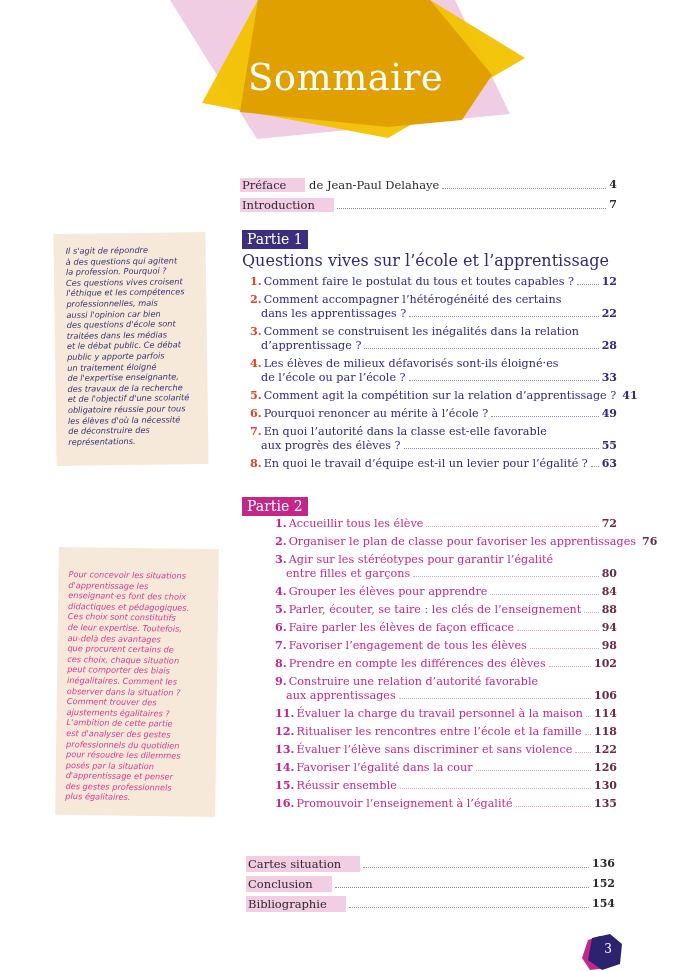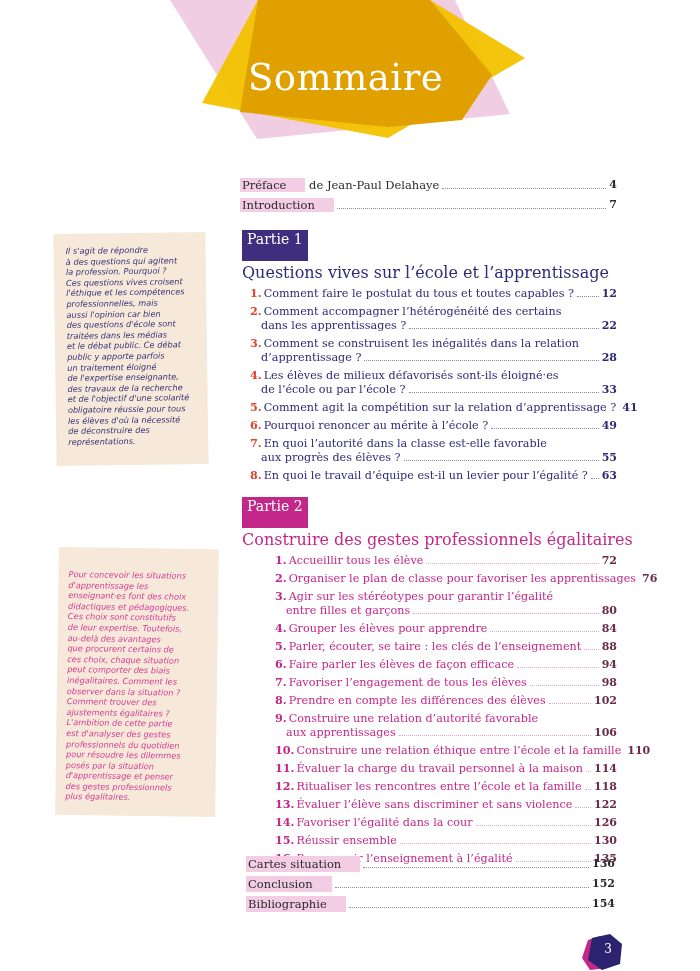--- a/index.html
+++ b/index.html
@@ -27,21 +27,21 @@
   .row .txt { position: relative; z-index: 1; }
   .row .dots { flex: 1; border-bottom: 1px dotted #9b8a86; margin: 0 3px 4px 3px; height: 1px; }
   .row .pg { font-weight: bold; font-size: 11px; }
 
   .hl { background: #f2cde3; padding: 0 19px 0 2px; margin-left: -2px; }
 
   .front .row { color: #2d2a2c; font-size: 11.5px; height: 20px; }
   .front .row .pg { color: #2d2a2c; }
 
   .part-tag {
-    display: inline-block; color: #ffffff; font-size: 14px; padding: 1px 5px 13px 5px; line-height: 17px;
+    display: inline-block; color: #ffffff; font-size: 14px; padding: 1px 5px 1px 5px; line-height: 17px;
   }
   .part1 .part-tag { background: #3d2f7e; }
   .part2 .part-tag { background: #c4278a; }
 
   .part-title { font-size: 16px; line-height: 22px; margin-top: 1px; margin-bottom: 2px; white-space: nowrap; }
   .part1 .part-title { color: #2f2a7a; }
   .part2 .part-title { color: #c4278a; }
 
   .item { margin-left: 6px; margin-bottom: 3px; }
   .item .line1 { font-size: 11.2px; line-height: 14px; white-space: nowrap; }
@@ -193,21 +193,20 @@
     <div class="row">
         <span class="txt"><span class="num">8.</span><span>En quoi le travail d’équipe est-il un levier pour l’égalité ?</span></span>
         <span class="dots"></span>
         <span class="pg">63</span>
       </div>
   </div>
 </div>
 
 <div class="toc part2" style="top:496px;">
   <span class="part-tag">Partie 2</span>
-  <div class="part-title">Construire des gestes professionnels égalitaires</div>
 
   <div class="item">
     <div class="row">
         <span class="txt"><span class="num">1.</span><span>Accueillir tous les élève</span></span>
         <span class="dots"></span>
         <span class="pg">72</span>
       </div>
   </div>
   <div class="item">
     <div class="row">
@@ -258,27 +257,20 @@
         <span class="dots"></span>
         <span class="pg">102</span>
       </div>
   </div>
   <div class="item">
     <div class="line1"><span class="num">9.</span><span>Construire une relation d’autorité favorable</span></div>
     <div class="row cont">
         <span class="txt">aux apprentissages</span>
         <span class="dots"></span>
         <span class="pg">106</span>
-      </div>
-  </div>
-  <div class="item">
-    <div class="row">
-        <span class="txt"><span class="num">10.</span><span>Construire une relation éthique entre l’école et la famille</span></span>
-        <span class="dots"></span>
-        <span class="pg">110</span>
       </div>
   </div>
   <div class="item">
     <div class="row">
         <span class="txt"><span class="num">11.</span><span>Évaluer la charge du travail personnel à la maison</span></span>
         <span class="dots"></span>
         <span class="pg">114</span>
       </div>
   </div>
   <div class="item">

